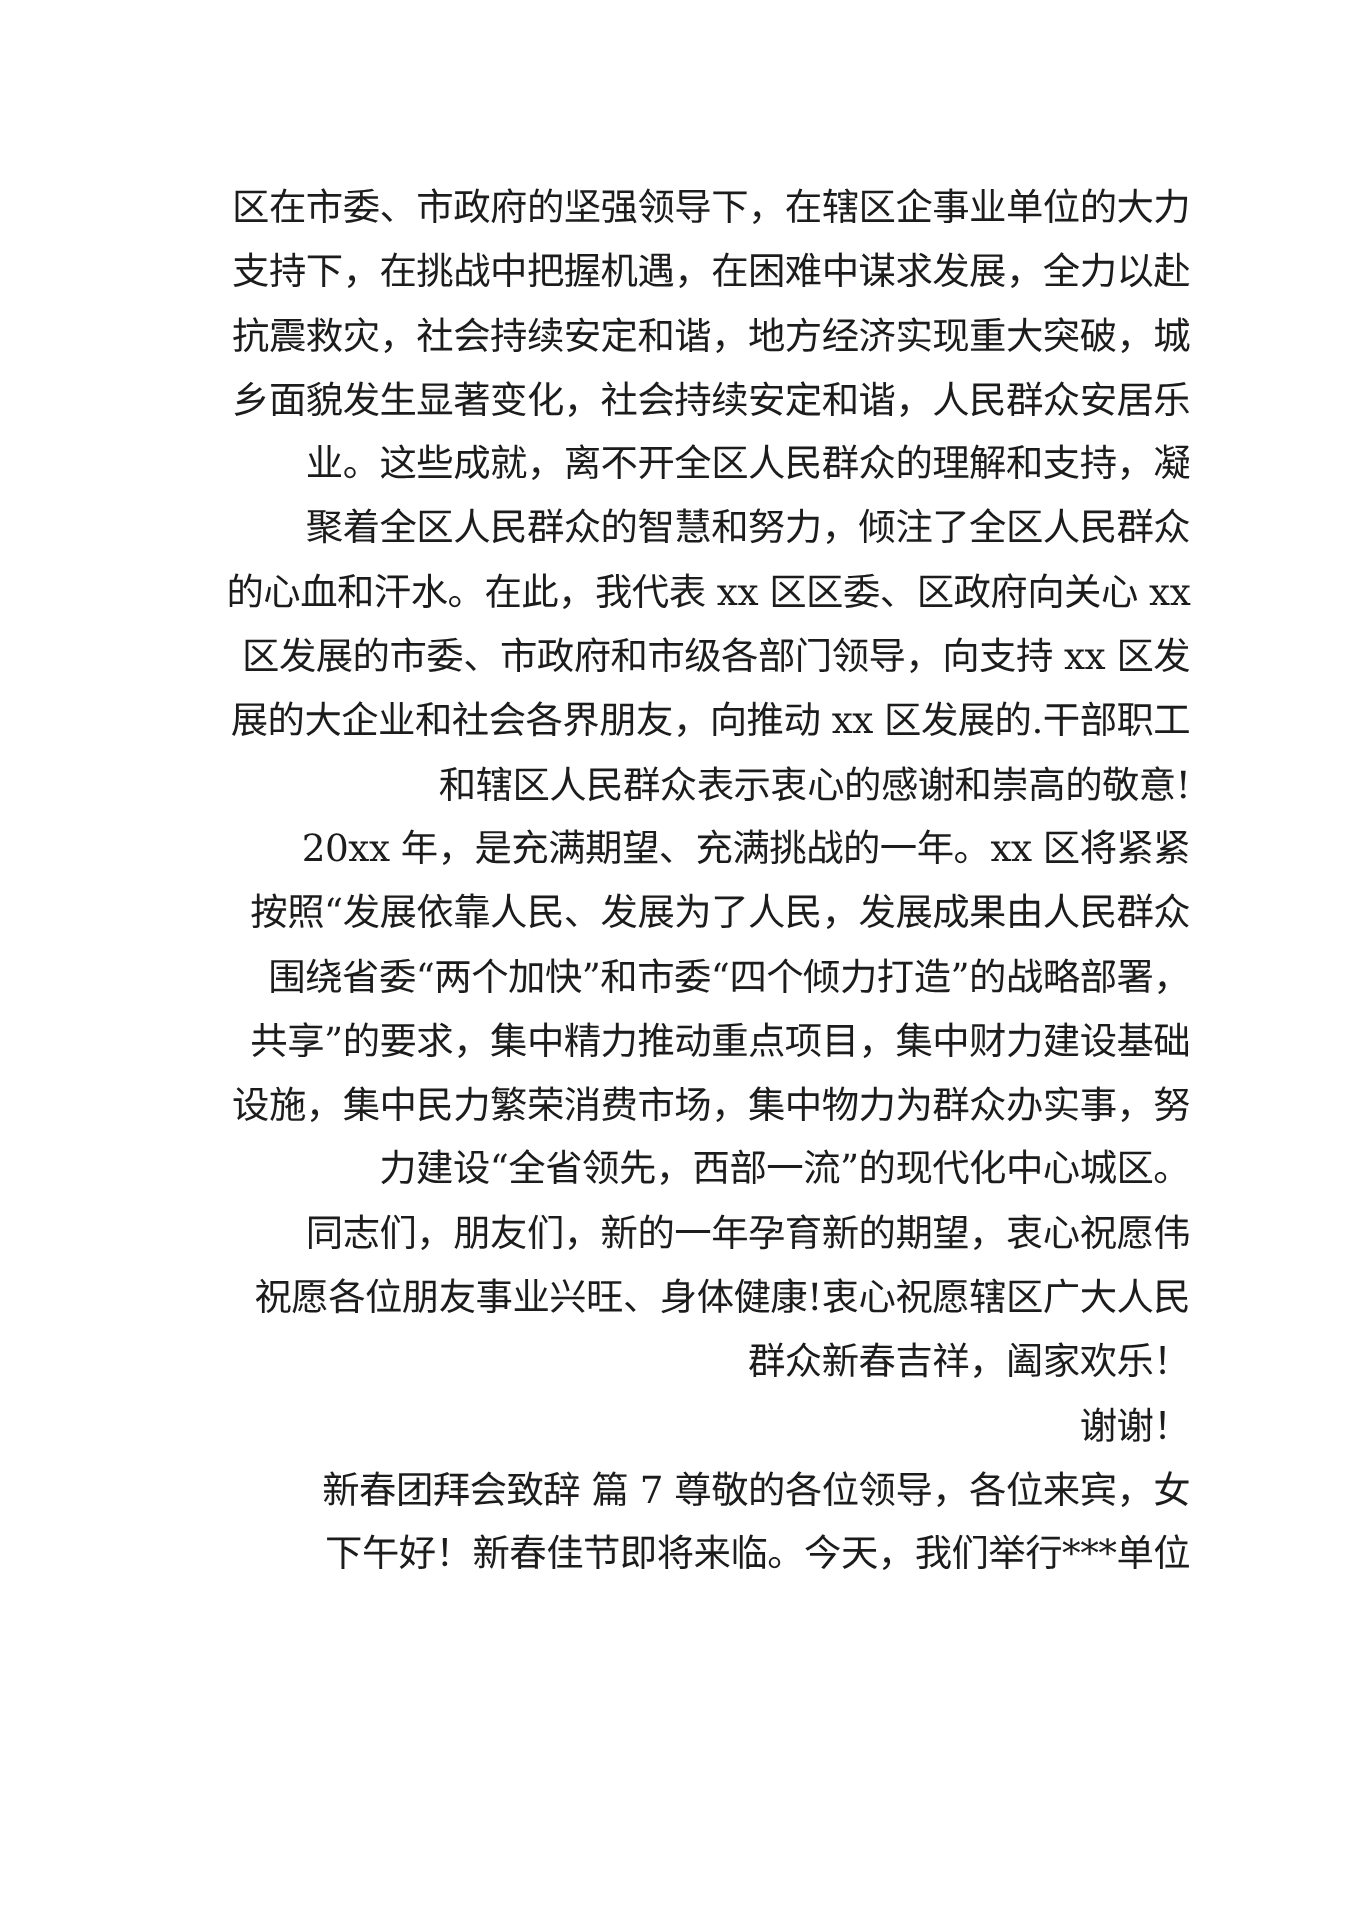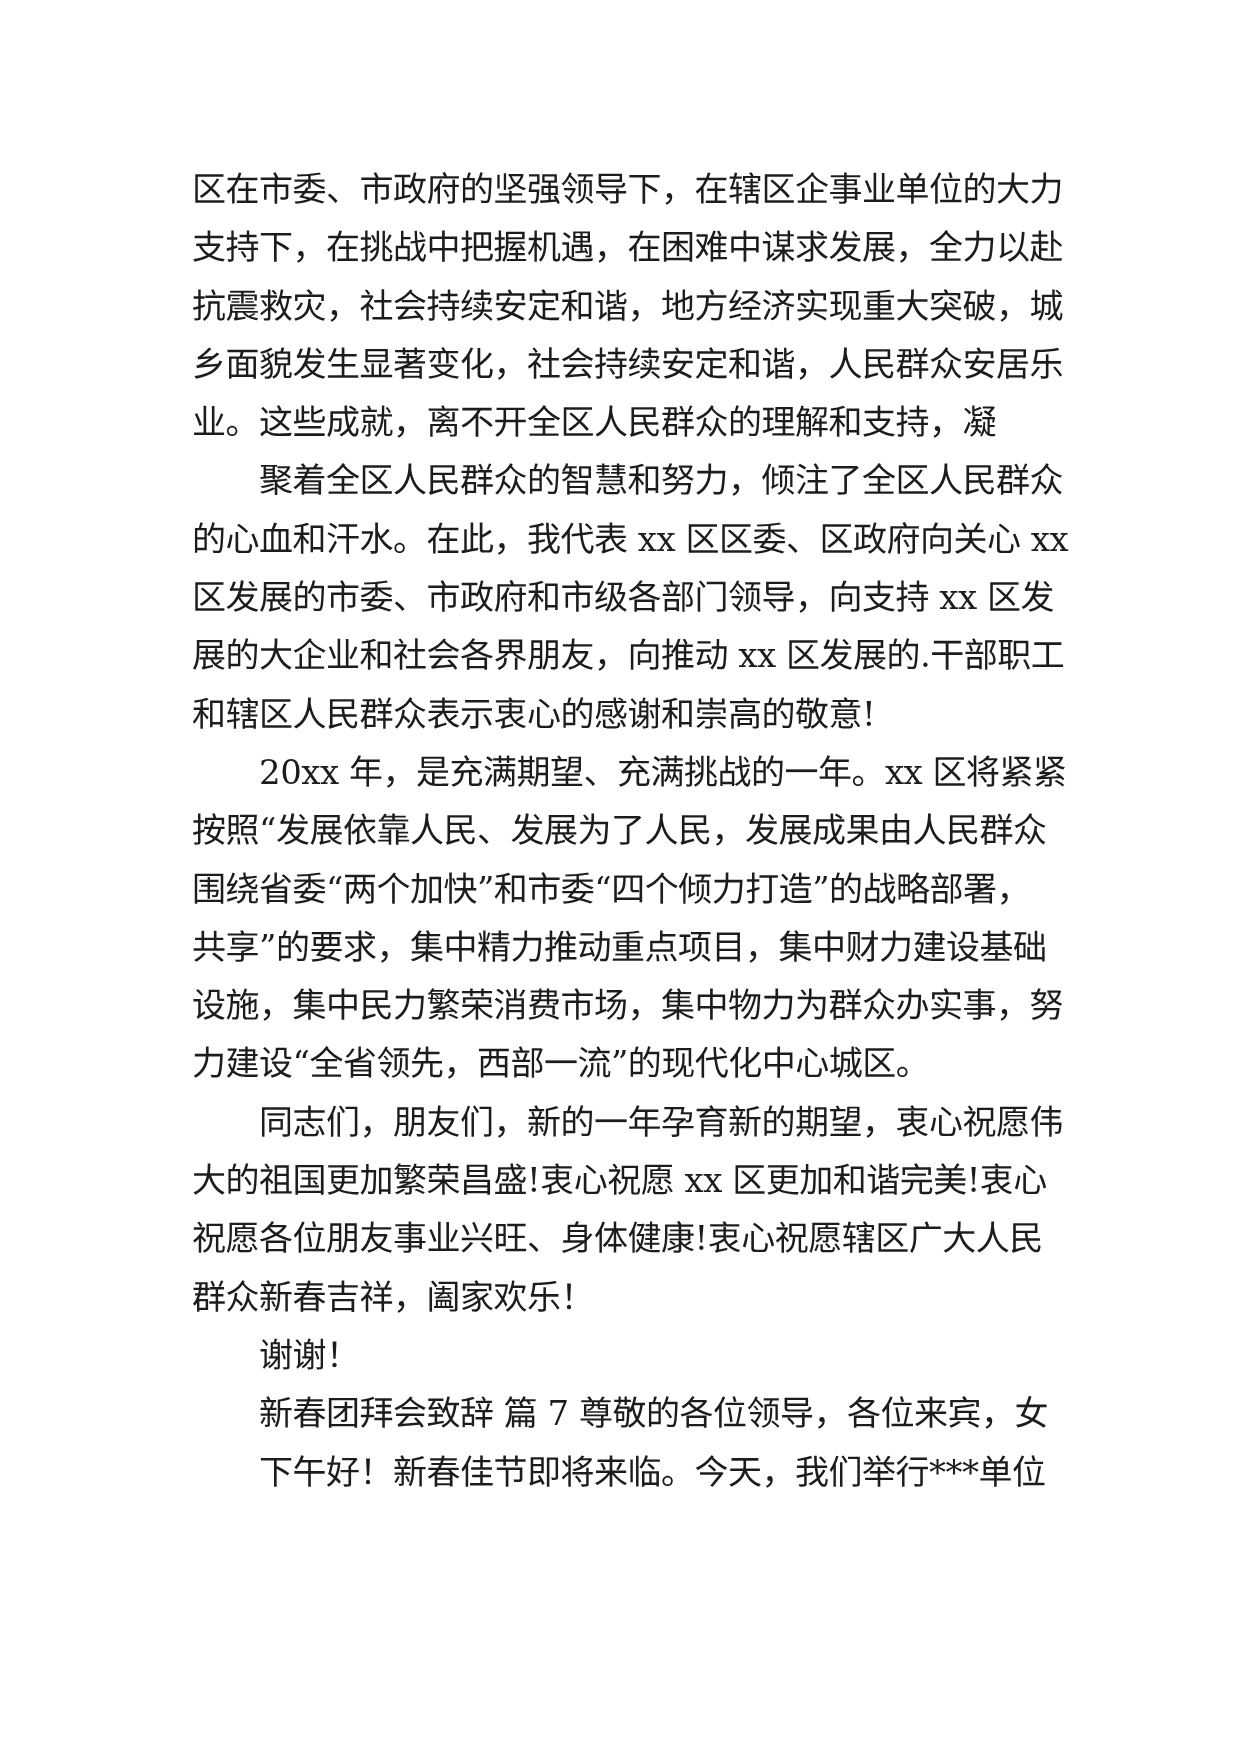--- a/index.html
+++ b/index.html
@@ -24,20 +24,21 @@
     font-weight: 400;
     line-height: 58.3px;
     letter-spacing: -0.5px;
     color: #1c1c1c;
     -webkit-font-smoothing: antialiased;
   }
   .line {
     height: 58.3px;
     white-space: pre;
     overflow: visible;
+    text-align: right;
   }
   .indent {
     padding-left: 67px;
   }
 </style>
 </head>
 <body>
 
 <div class="page">
   <div class="doc-body">
@@ -51,20 +52,19 @@
     <div class="line">区发展的市委、市政府和市级各部门领导，向支持 xx 区发</div>
     <div class="line">展的大企业和社会各界朋友，向推动 xx 区发展的.干部职工</div>
     <div class="line">和辖区人民群众表示衷心的感谢和崇高的敬意!</div>
     <div class="line indent">20xx 年，是充满期望、充满挑战的一年。xx 区将紧紧</div>
     <div class="line">按照“发展依靠人民、发展为了人民，发展成果由人民群众</div>
     <div class="line">围绕省委“两个加快”和市委“四个倾力打造”的战略部署，</div>
     <div class="line">共享”的要求，集中精力推动重点项目，集中财力建设基础</div>
     <div class="line">设施，集中民力繁荣消费市场，集中物力为群众办实事，努</div>
     <div class="line">力建设“全省领先，西部一流”的现代化中心城区。</div>
     <div class="line indent">同志们，朋友们，新的一年孕育新的期望，衷心祝愿伟</div>
-    <div class="line">大的祖国更加繁荣昌盛!衷心祝愿 xx 区更加和谐完美!衷心</div>
     <div class="line">祝愿各位朋友事业兴旺、身体健康!衷心祝愿辖区广大人民</div>
     <div class="line">群众新春吉祥，阖家欢乐！</div>
     <div class="line indent">谢谢！</div>
     <div class="line indent">新春团拜会致辞 篇 7 尊敬的各位领导，各位来宾，女</div>
     <div class="line indent">下午好！新春佳节即将来临。今天，我们举行***单位</div>
   </div>
 </div>
 
 </body></html>

